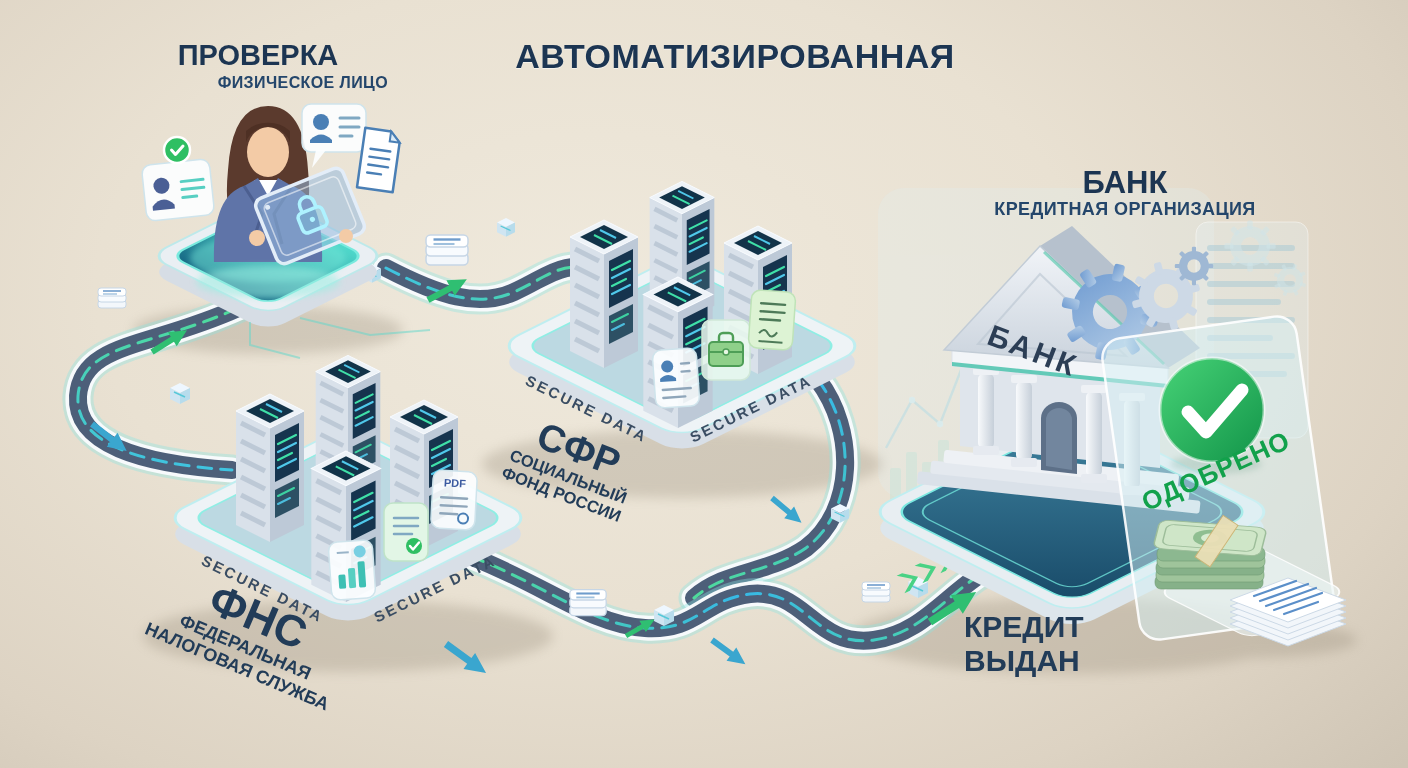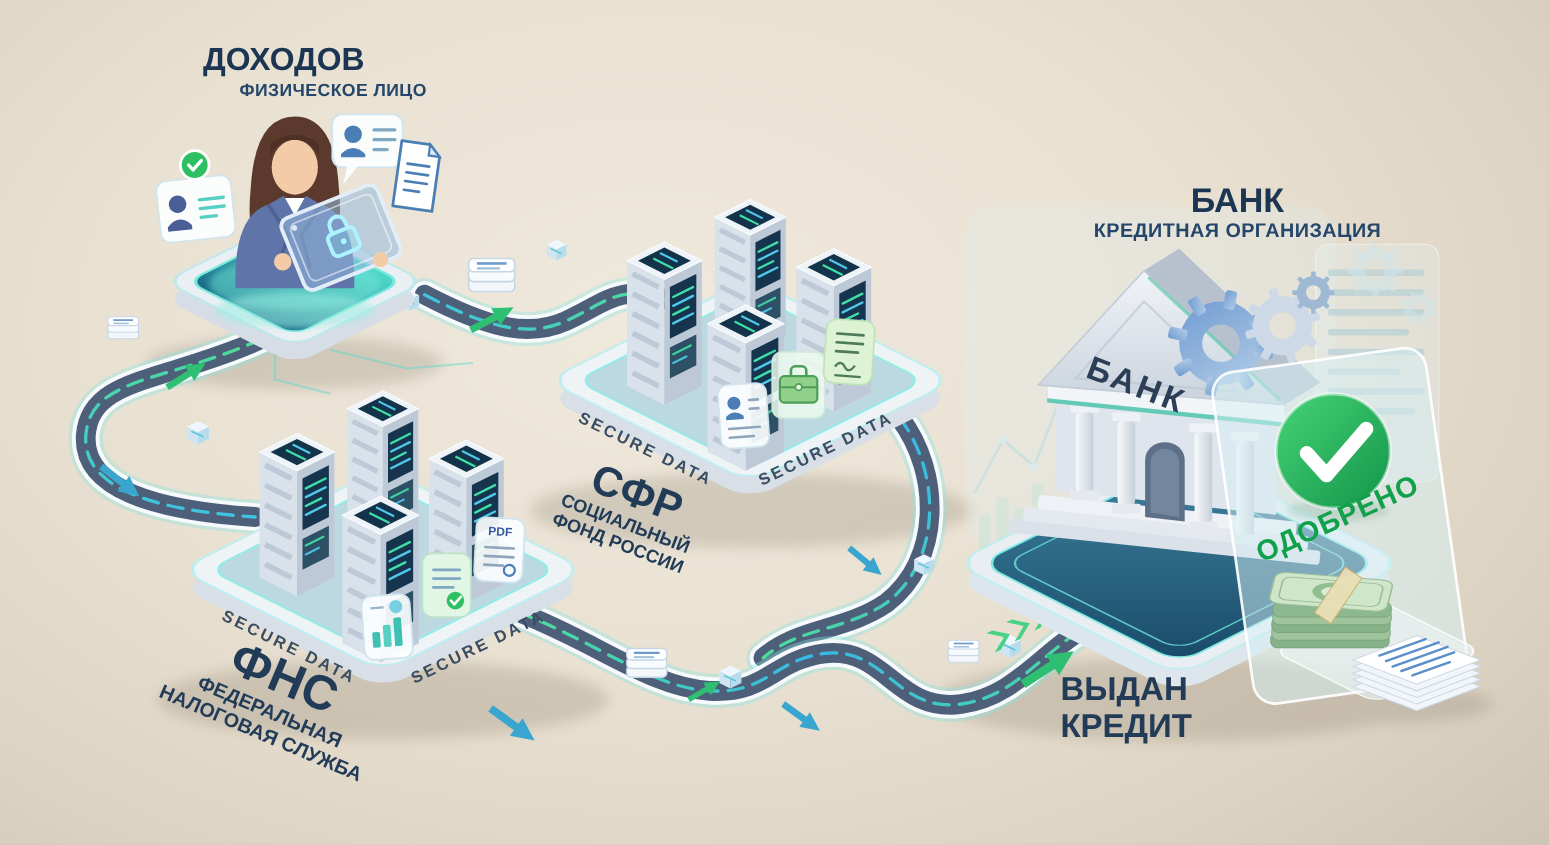--- a/index.html
+++ b/index.html
@@ -514,23 +514,24 @@
       <line x1="-34" y1="4" x2="8" y2="-11"></line>
           <line x1="-28" y1="9" x2="20" y2="-8"></line>
       <line x1="-22" y1="14" x2="28" y2="-4"></line>
           <line x1="-14" y1="18" x2="34" y2="1"></line>
       <line x1="-4" y1="22" x2="30" y2="10"></line>
     </g>
   </g>
 </svg>
 
 <div class="label title center" style="left:440px;top:36px;width:590px;">
+  <div>АВТОМАТИЗИРОВАННАЯ</div>
 </div>
 
-<div class="label h-big center" style="left:128px;top:40px;width:260px;">ДОХОДОВ</div>
+<div class="label h-big center" style="left:128px;top:40px;width:260px;">ПРОВЕРКА</div>
 <div class="label h-sub center" style="left:128px;top:74px;width:260px;text-align:right;">ФИЗИЧЕСКОЕ ЛИЦО</div>
 
 <div class="label bank-big center" style="left:980px;top:166px;width:290px;">БАНК</div>
 <div class="label bank-sub center" style="left:980px;top:200px;width:290px;">КРЕДИТНАЯ ОРГАНИЗАЦИЯ</div>
 
 <div class="label banksign center" style="left:966px;top:334px;width:134px;transform:rotate(21deg);">БАНК</div>
 
 <div class="label center" style="left:110px;top:592px;width:280px;transform:rotate(23deg);">
   <div class="abbr-big">ФНС</div>
   <div class="abbr-lines">ФЕДЕРАЛЬНАЯ</div>
@@ -544,18 +545,18 @@
 </div>
 
 <div class="label secure" style="left:196px;top:580px;transform:rotate(26deg);">SECURE DATA</div>
 <div class="label secure" style="left:368px;top:580px;transform:rotate(-26deg);">SECURE DATA</div>
 <div class="label secure" style="left:520px;top:400px;transform:rotate(26deg);">SECURE DATA</div>
 <div class="label secure" style="left:684px;top:400px;transform:rotate(-26deg);">SECURE DATA</div>
 
 <div class="label approved center" style="left:1126px;top:456px;width:180px;transform:rotate(-24deg);">ОДОБРЕНО</div>
 
 <div class="label credit" style="left:964px;top:610px;width:170px;">
+  <div>КРЕДИТ</div>
   <div>ВЫДАН</div>
-  <div>КРЕДИТ</div>
 </div>
 
 
 </div>
 
 </body></html>

